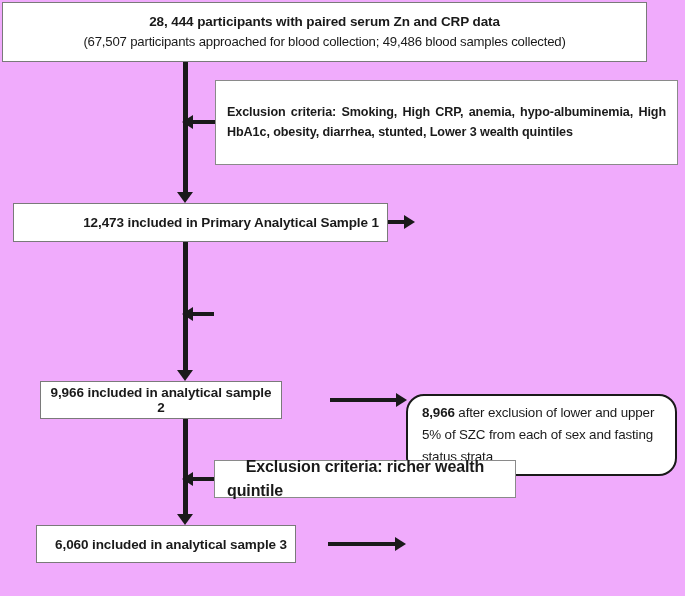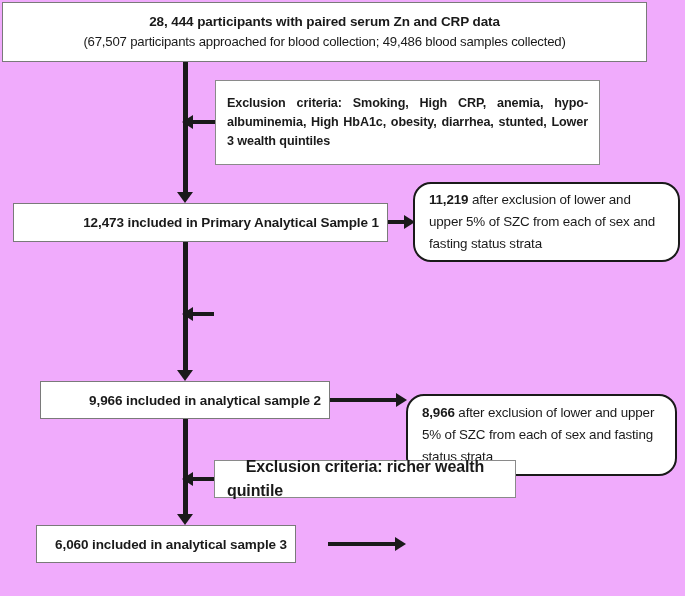--- a/index.html
+++ b/index.html
@@ -65,33 +65,33 @@
   
   .sample-box {
     font-size: 13.5px;
     font-weight: bold;
     text-align: center;
     align-items: flex-end;
     letter-spacing: -0.1px;
     padding: 0 8px;
   }
   #sample-box-1 { left: 13px;  top: 203px; width: 375px; height: 39px; }
-  #sample-box-2 { left: 40px;  top: 381px; width: 290px; height: 38px; }
+  #sample-box-2 { left: 40px;  top: 381px; width: 242px; height: 38px; }
   #sample-box-3 { left: 36px;  top: 525px; width: 260px; height: 38px; }
 
   
   .excl-text {
     font-size: 12.6px;
     font-weight: bold;
     text-align: justify;
     text-align-last: left;
     line-height: 1.52;
     letter-spacing: -0.1px;
   }
-  #excl-box-1 { left: 215px; top: 80px;  width: 385px; height: 85px; padding: 5px 11px; }
+  #excl-box-1 { left: 215px; top: 80px;  width: 463px; height: 85px; padding: 5px 11px; }
   #excl-box-2 { left: 212px; top: 278px; width: 466px; height: 72px; padding: 5px 11px; }
   #excl-box-3 {
     left: 214px; top: 460px; width: 302px; height: 38px;
     padding: 0 12px;
     justify-content: center;
   }
   #excl-box-3 .excl-text {
     text-align: center;
     font-size: 16px;
   }
@@ -195,23 +195,20 @@
   <div class="box excl-box" id="excl-box-1">
     <div class="excl-text">Exclusion criteria: Smoking, High CRP, anemia, hypo-albuminemia, High HbA1c, obesity, diarrhea, stunted, Lower 3 wealth quintiles</div>
   </div>
 
   <div class="box rect-box sample-box" id="sample-box-1">
     <div>12,473 included in Primary Analytical Sample 1</div>
   </div>
 
   <div class="h-line" id="out-line-1"></div>
   <div class="arrow-right" id="out-arrow-1"></div>
-  <div class="box round-box result-box" id="result-box-1">
-    <div><b>11,219</b><span> after exclusion of lower and upper 5% of SZC from each of sex and fasting status strata</span></div>
-  </div>
 
   <div class="h-line" id="excl-line-2"></div>
   <div class="arrow-left" id="excl-arrow-2"></div>
 
   <div class="box rect-box sample-box" id="sample-box-2">
     <div>9,966 included in analytical sample 2</div>
   </div>
 
   <div class="h-line" id="out-line-2"></div>
   <div class="arrow-right" id="out-arrow-2"></div>

